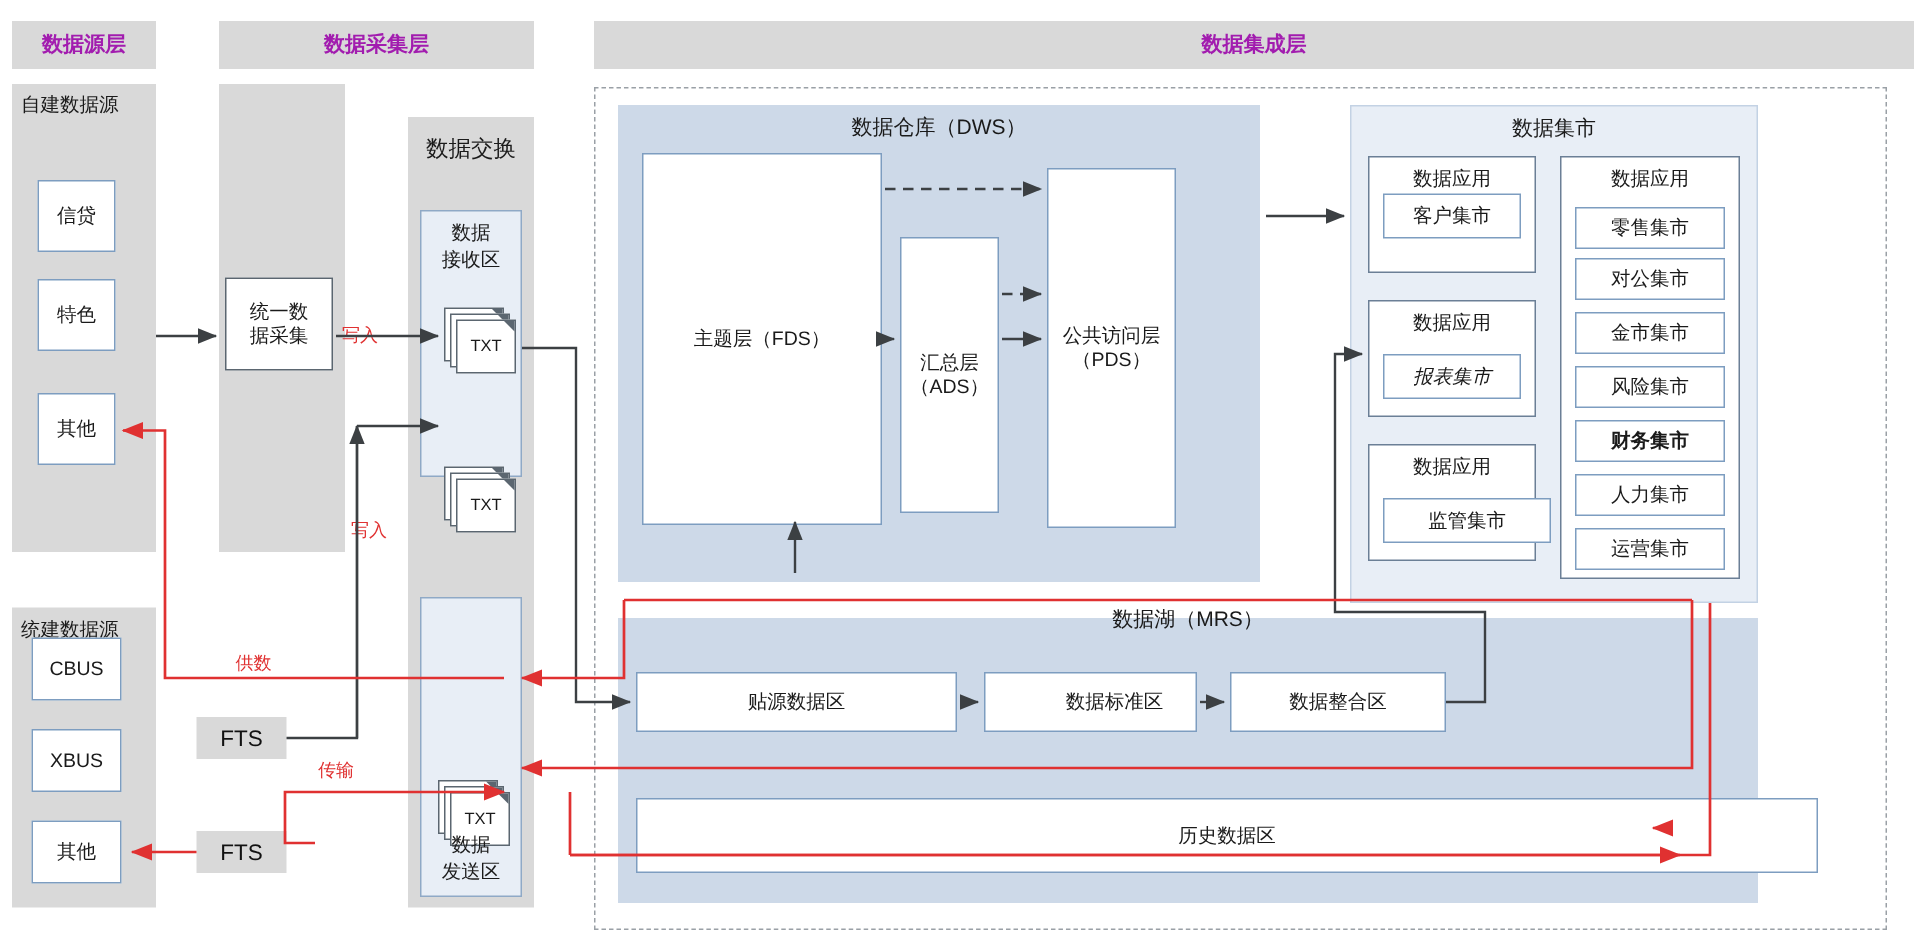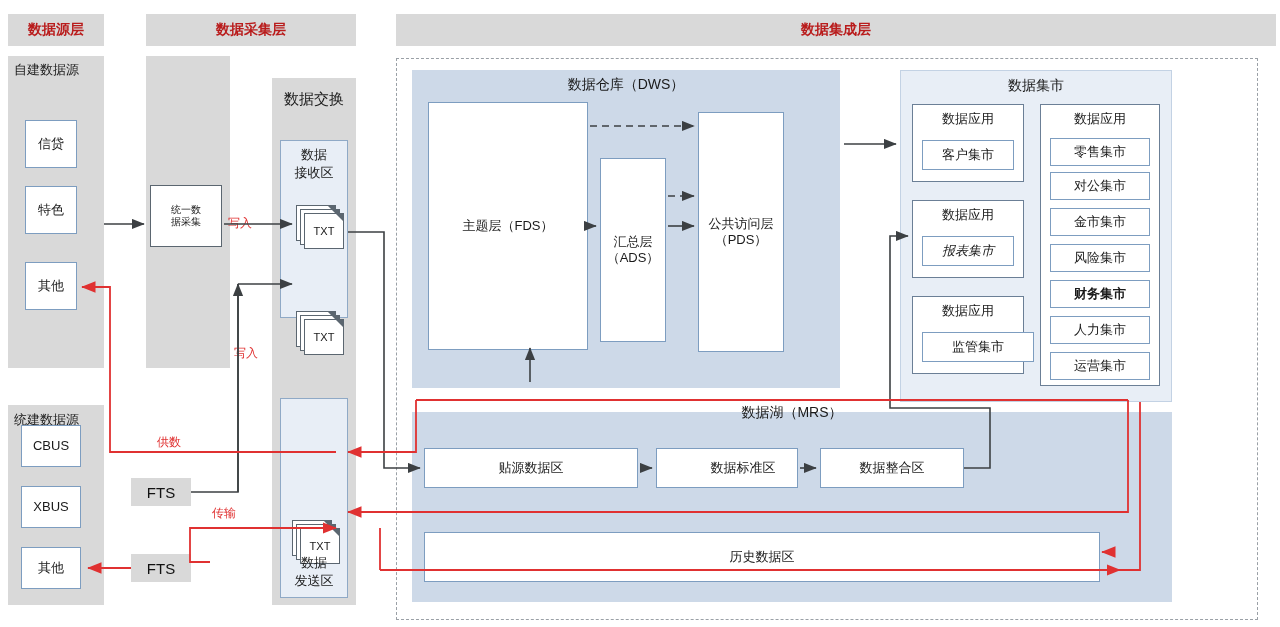--- a/index.html
+++ b/index.html
@@ -4,32 +4,32 @@
 <style>
   html,body{margin:0;padding:0;}
   body{
     width:1280px;height:627px;background:#ffffff;position:relative;
     font-family:"Liberation Sans","DejaVu Sans",sans-serif;
     color:#1a1a1a;font-size:14px;overflow:hidden;
   }
   .abs{position:absolute;box-sizing:border-box;}
   .hdr{
     background:#d9d9d9;display:flex;align-items:center;justify-content:center;
-    font-weight:bold;font-size:14px;color:#b91c1c;
+    font-weight:bold;font-size:14px;color:#a21caf;
   }
   .col-bg{background:#d9d9d9;}
   .panel-blue{background:#cdd9e8;}
   .panel-lightblue{background:#e8eef6;}
   .box{
     background:#ffffff;border:1px solid #7d9dc0;display:flex;align-items:center;
     justify-content:center;text-align:center;font-size:13px;line-height:1.25;
   }
   .box-plain{
     background:#ffffff;border:1px solid #5b6670;display:flex;align-items:center;
-    justify-content:center;text-align:center;font-size:10px;line-height:1.25;
+    justify-content:center;text-align:center;font-size:13px;line-height:1.25;
   }
   .label{display:flex;align-items:center;justify-content:center;text-align:center;font-size:13px;}
   .label-l{display:flex;align-items:center;justify-content:flex-start;font-size:13px;}
   .title-c{display:flex;align-items:center;justify-content:center;text-align:center;font-size:14px;}
   .gray-btn{
     background:#d9d9d9;display:flex;align-items:center;justify-content:center;
     font-size:15px;color:#111;
   }
   .red-lbl{color:#e03131;font-size:12px;}
   .dash-outer{border:1px dashed #9aa0a6;}
@@ -175,21 +175,21 @@
 
 <div class="abs panel-lightblue" style="left:900px;top:70px;width:272px;height:332px;border:1px solid #c3d2e4;"></div>
 <div class="abs title-c" style="left:900px;top:72px;width:272px;height:28px;">
   <span>数据集市</span>
 </div>
 
 <div class="abs panel-lightblue" style="left:912px;top:104px;width:112px;height:78px;border:1px solid #6b7f96;background:#fff;"></div>
 <div class="abs label" style="left:912px;top:106px;width:112px;height:26px;">
   <span>数据应用</span>
 </div>
-<div class="abs box" style="left:922px;top:140px;width:92px;height:30px;">
+<div class="abs box" style="left:922px;top:129px;width:92px;height:30px;">
   <span>客户集市</span>
 </div>
 
 <div class="abs panel-lightblue" style="left:912px;top:200px;width:112px;height:78px;border:1px solid #6b7f96;background:#fff;"></div>
 <div class="abs label" style="left:912px;top:202px;width:112px;height:26px;">
   <span>数据应用</span>
 </div>
 <div class="abs box" style="left:922px;top:236px;width:92px;height:30px;font-style:italic;">
   <span>报表集市</span>
 </div>
@@ -234,21 +234,21 @@
 </div>
 <div class="abs box" style="left:424px;top:448px;width:214px;height:40px;">
   <span>贴源数据区</span>
 </div>
 <div class="abs box" style="left:656px;top:448px;width:142px;height:40px;padding-left:32px;">
   <span>数据标准区</span>
 </div>
 <div class="abs box" style="left:820px;top:448px;width:144px;height:40px;">
   <span>数据整合区</span>
 </div>
-<div class="abs box" style="left:424px;top:532px;width:676px;height:50px;">
+<div class="abs box" style="left:424px;top:532px;width:788px;height:50px;">
   <span>历史数据区</span>
 </div>
 
 <div class="abs red-lbl" style="left:228px;top:215px;">
   <span>写入</span>
 </div>
 <div class="abs red-lbl" style="left:234px;top:345px;">
   <span>写入</span>
 </div>
 <div class="abs red-lbl" style="left:157px;top:434px;">

